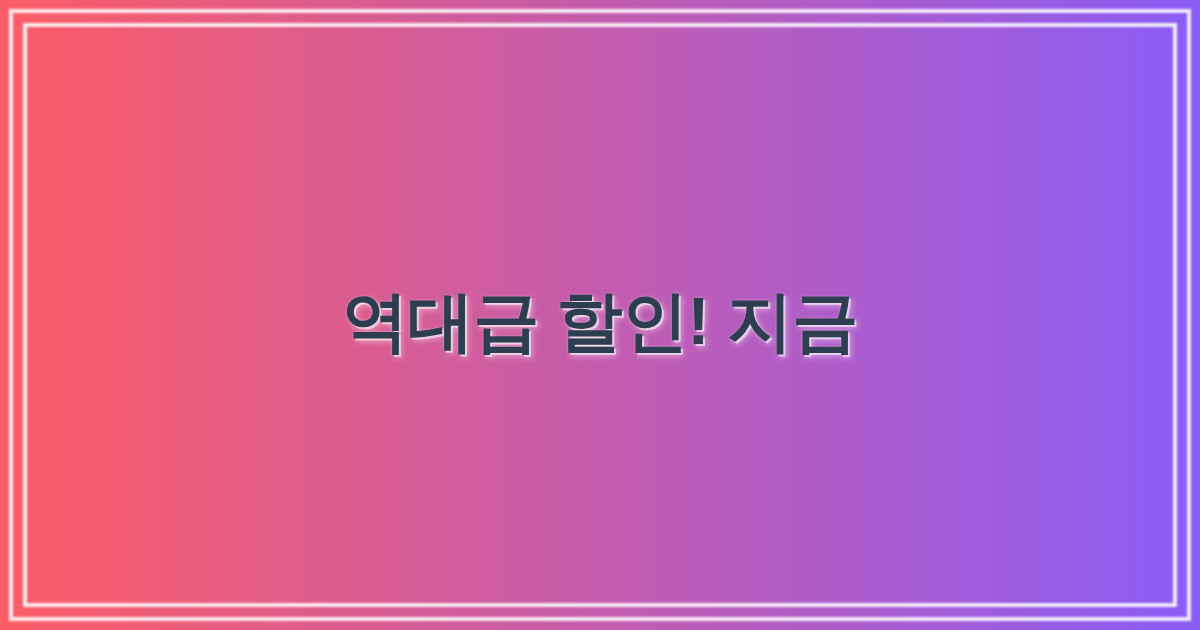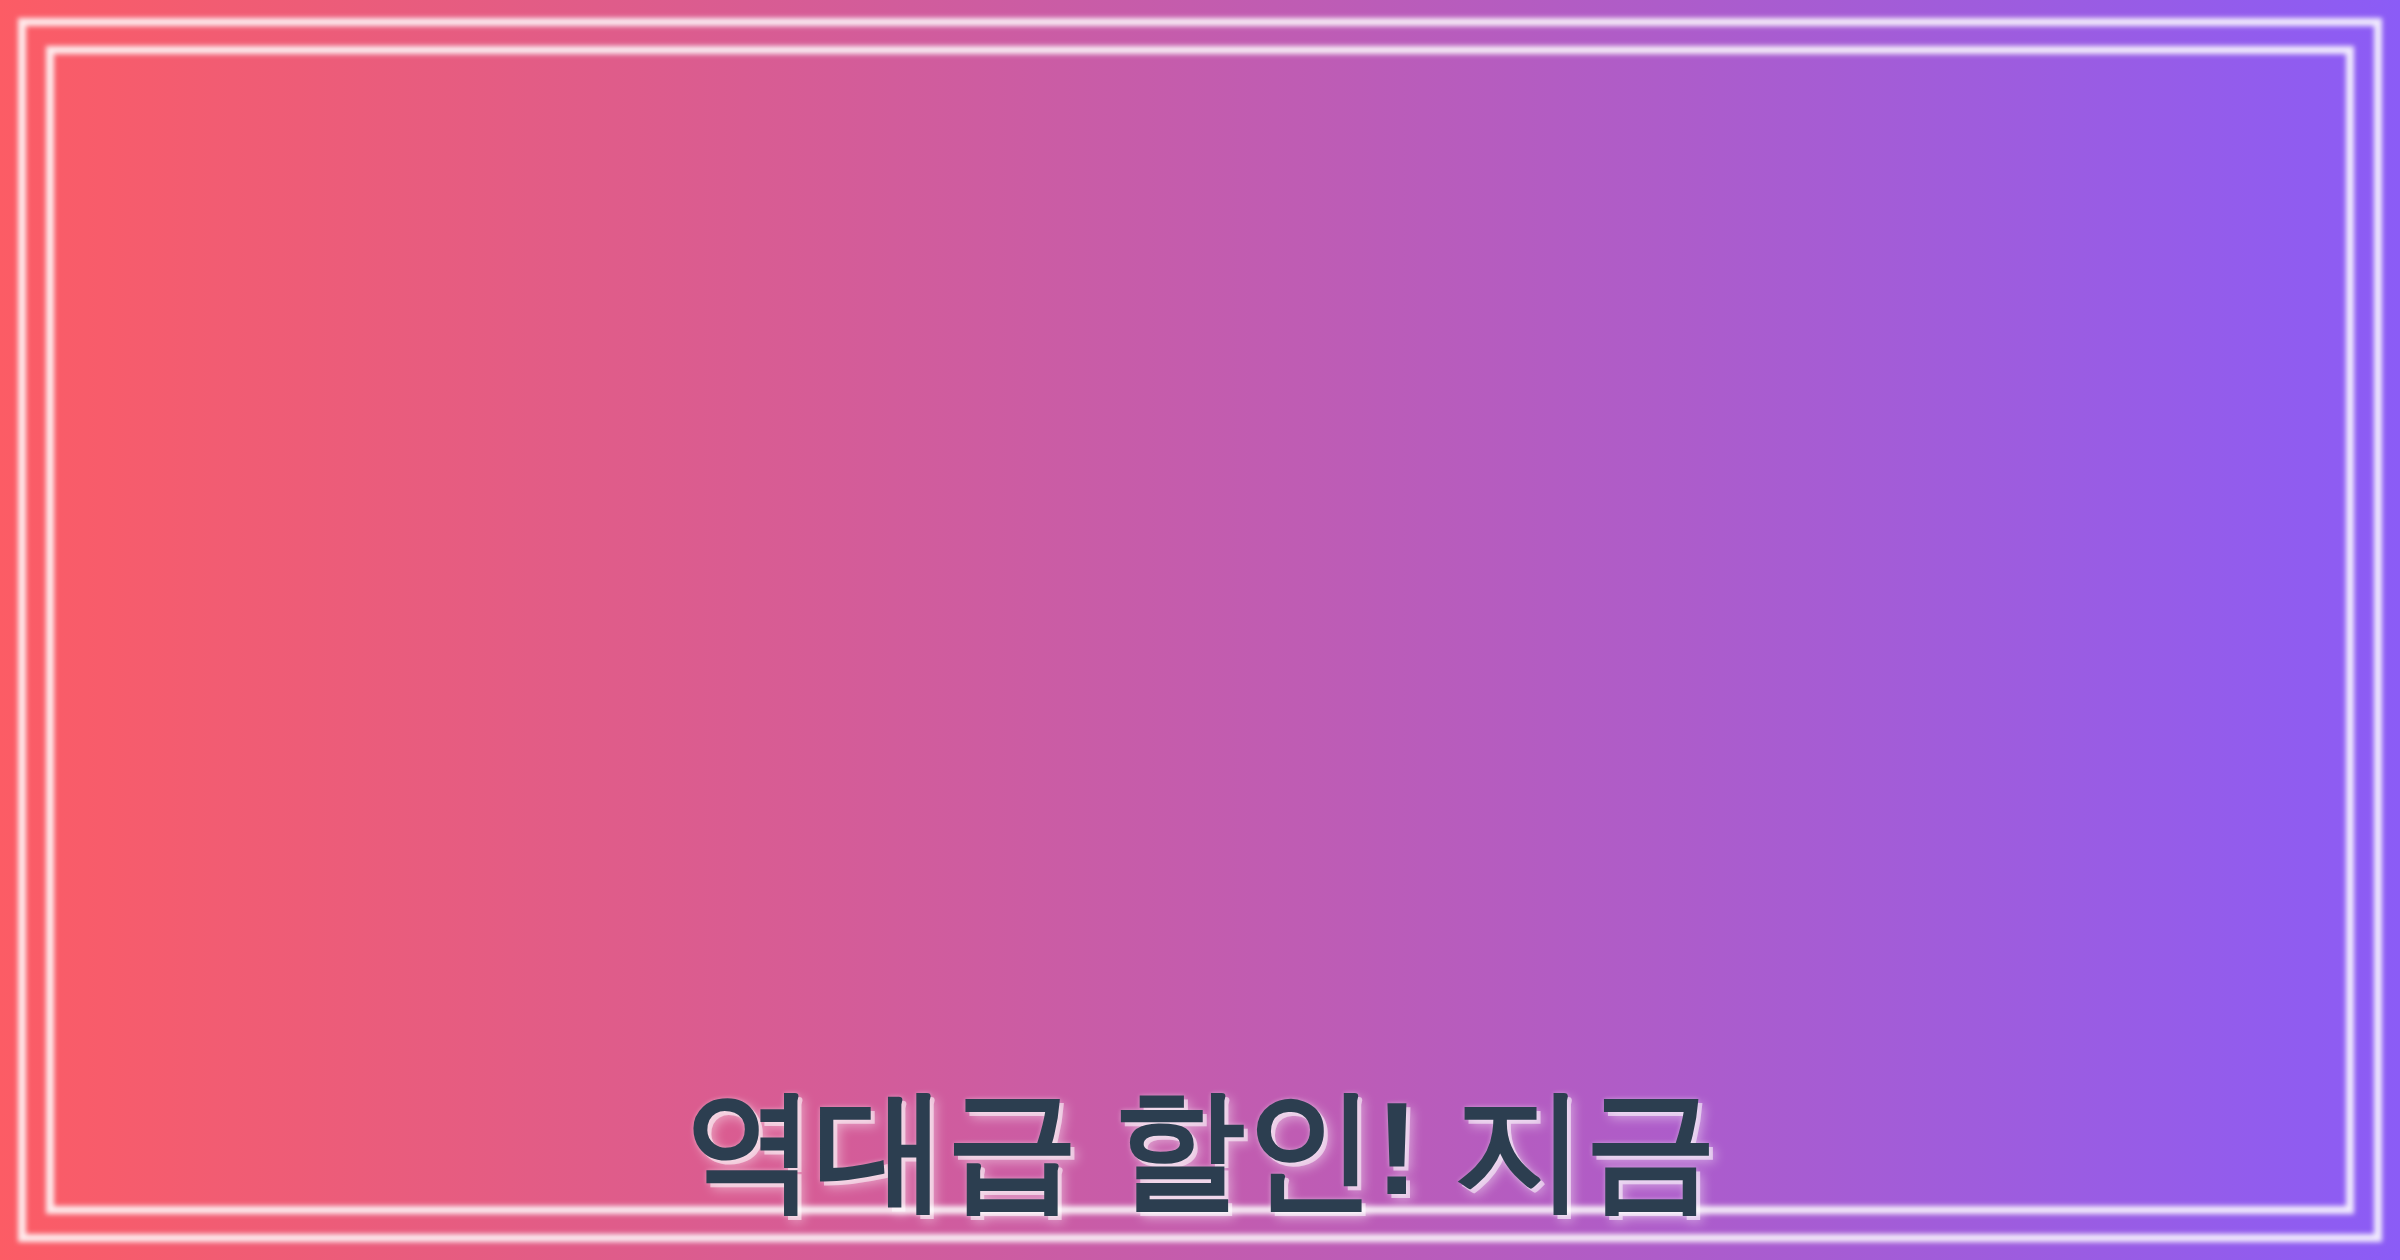--- a/index.html
+++ b/index.html
@@ -56,22 +56,22 @@
   
   .headline-wrap {
     position: absolute;
     left: 0;
     right: 0;
     top: 0;
     bottom: 0;
     display: flex;
     flex-direction: column;
     align-items: center;
-    justify-content: flex-end;
-    padding: 14px 80px;
+    justify-content: center;
+    padding: 0 80px;
     box-sizing: border-box;
     margin-top: 12px;
   }
 
   .headline {
     margin: 0;
     text-align: center;
     font-size: 66px;
     line-height: 1.28;
     font-weight: 900;

